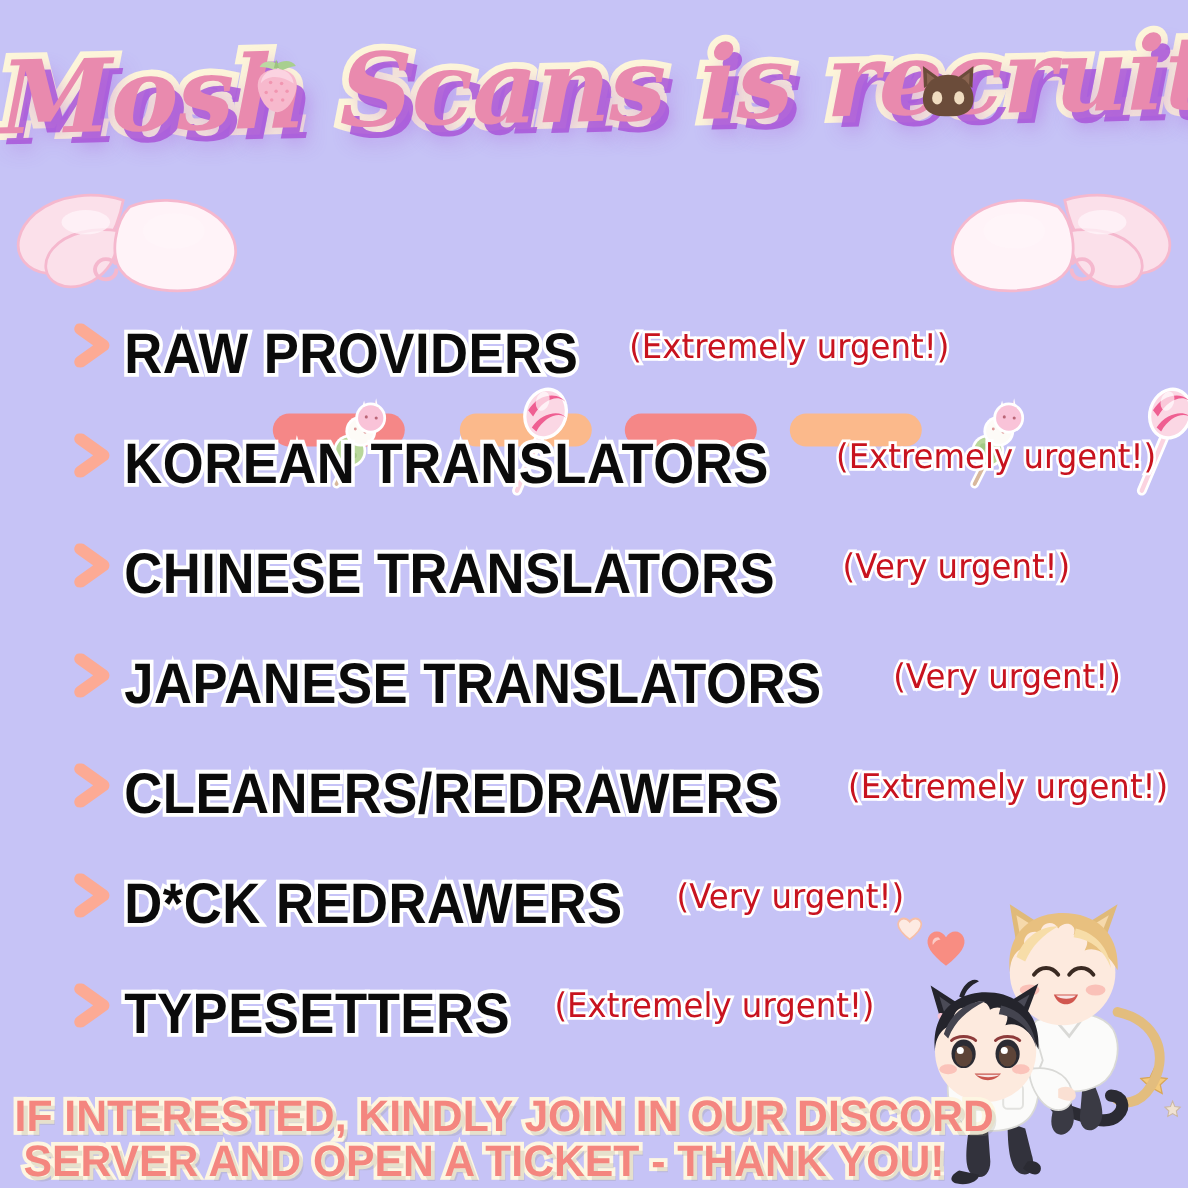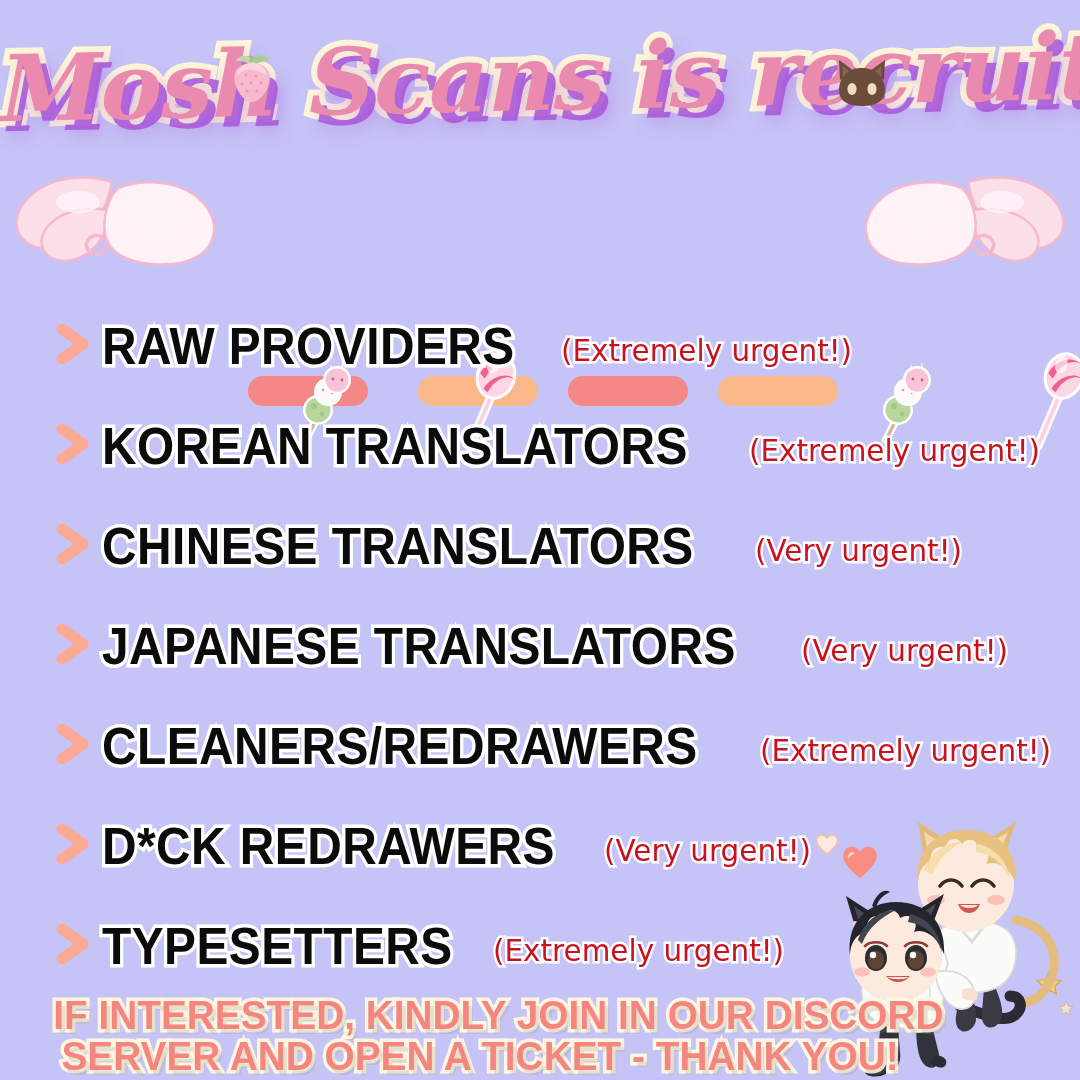--- a/index.html
+++ b/index.html
@@ -43,21 +43,21 @@
   .wing.right{ right:8px; }
   .bar{
     position:absolute; top:216px; height:30px; border-radius:15px;
   }
   .dango, .lolli{ position:absolute; }
 
   
   #list{ position:absolute; left:0; top:296px; width:1080px; }
   .row{
     position:relative; height:100px;
-    display:flex; align-items:center;
+    display:flex; margin-left:11px;
   }
   .bullet{
     width:34px; height:40px; margin-left:56px; margin-right:12px;
     flex:0 0 auto; position:relative; top:-2px;
   }
   .job{
     font-family:"Liberation Sans", sans-serif;
     font-weight:bold;
     font-size:52px;
     line-height:52px;
@@ -80,21 +80,20 @@
     margin-left:10px;
     position:relative; top:4px;
     transform:scaleX(.95);
     transform-origin:left center;
   }
 
   
   #footer{
     position:absolute; left:0; top:995px; width:880px;
     text-align:center;
-    margin-left:40px;
   }
   .fline{
     font-family:"Liberation Sans", sans-serif;
     font-weight:bold;
     font-size:40px;
     line-height:41px;
     letter-spacing:0px;
     color:#f4867f;
     -webkit-text-stroke:7px #fdf6e2;
     paint-order:stroke fill;

